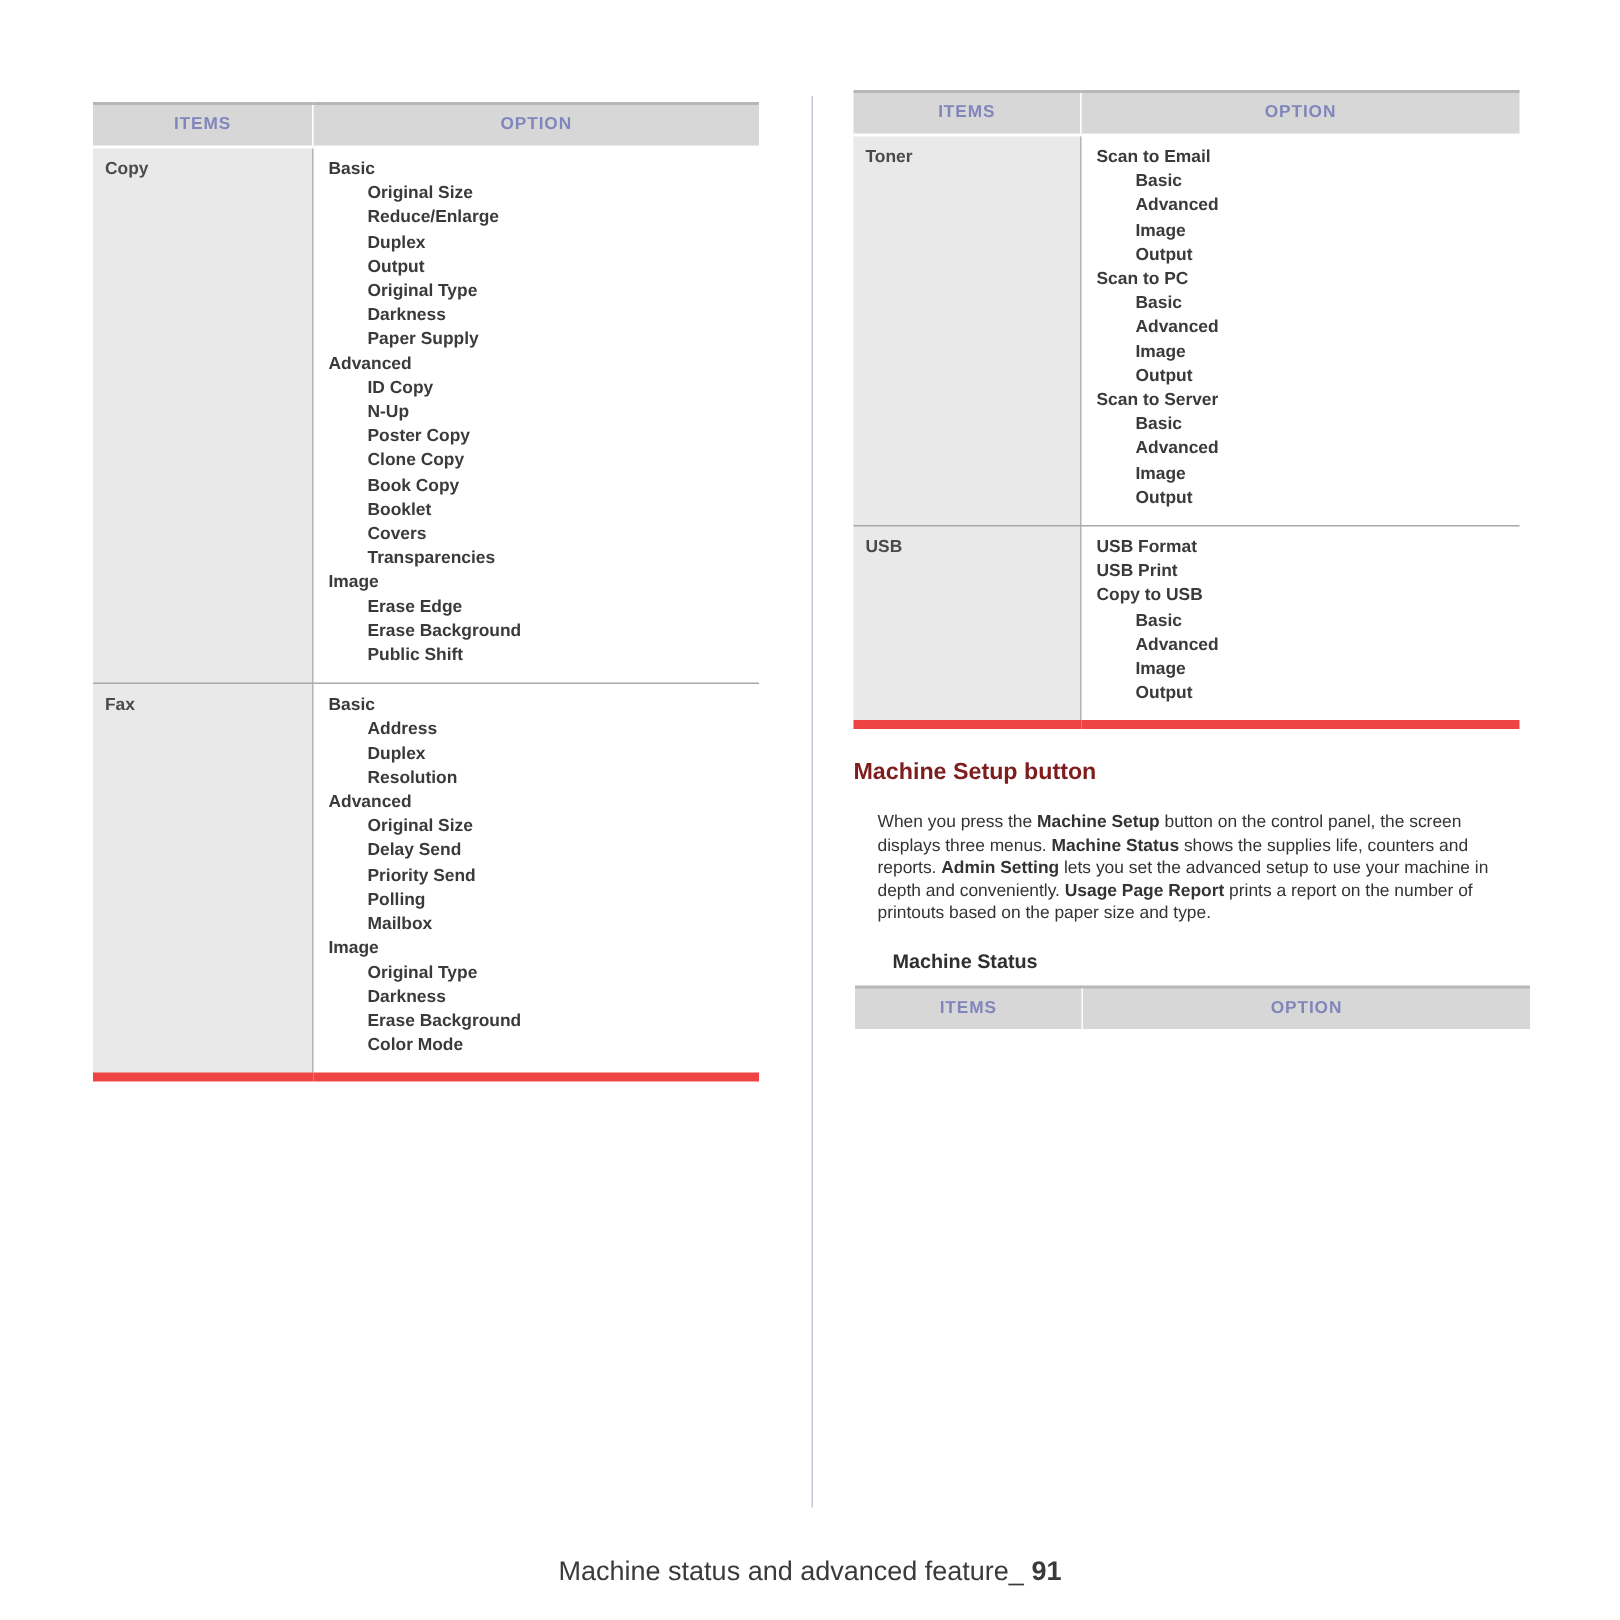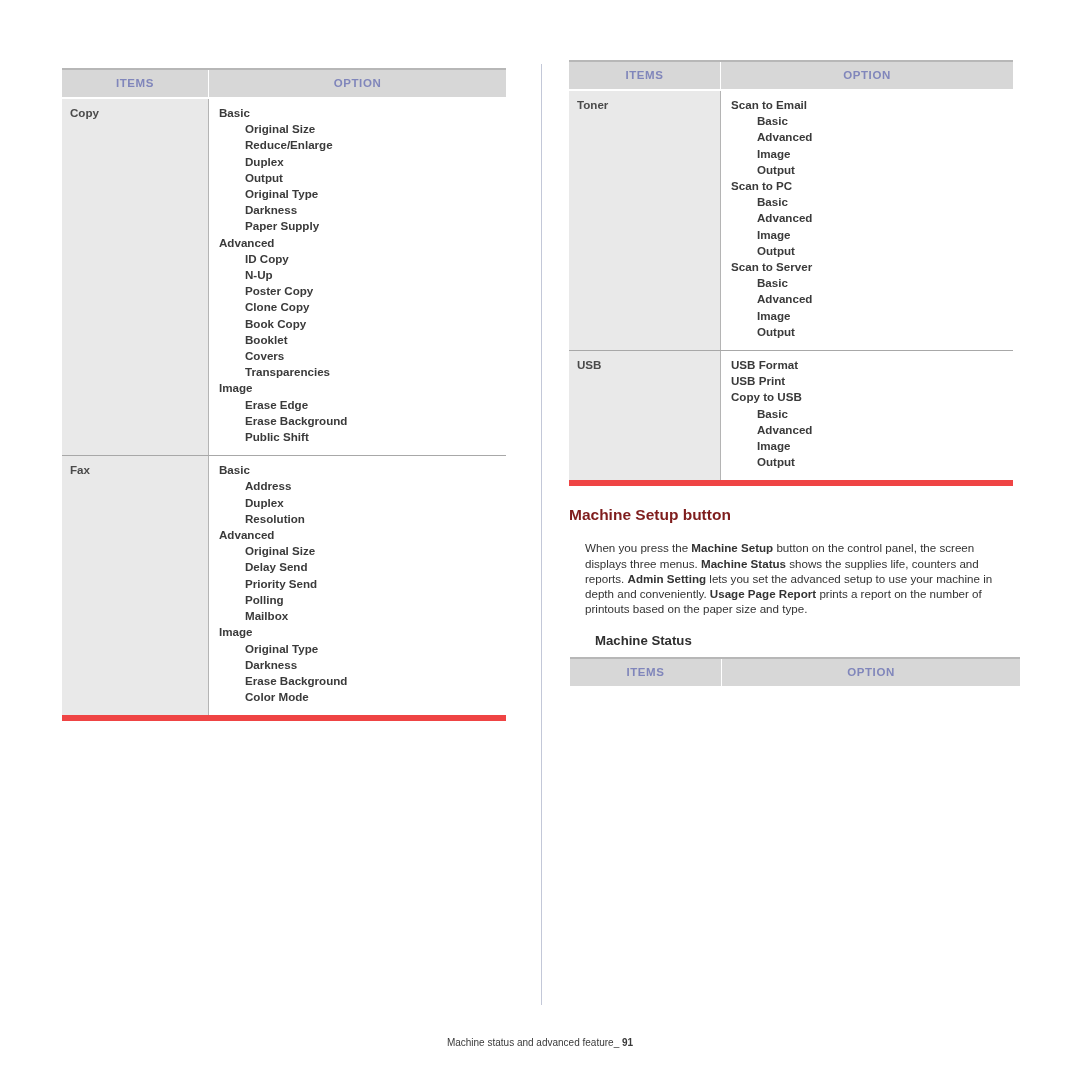--- a/index.html
+++ b/index.html
@@ -105,21 +105,21 @@
 
   .tbl-status-wrap { margin-left: 1px; width: 450px; }
 
   
   .footer {
     position: absolute;
     left: 0;
     top: 1037px;
     width: 1080px;
     text-align: center;
-    font-size: 10px;
+    font-size: 18px;
     color: #3a3a3a;
   }
   .footer .pagenum { font-weight: bold; }
 </style>
 </head>
 <body>
 
 <div class="page-divider"></div>
 
 <div class="col-left">

